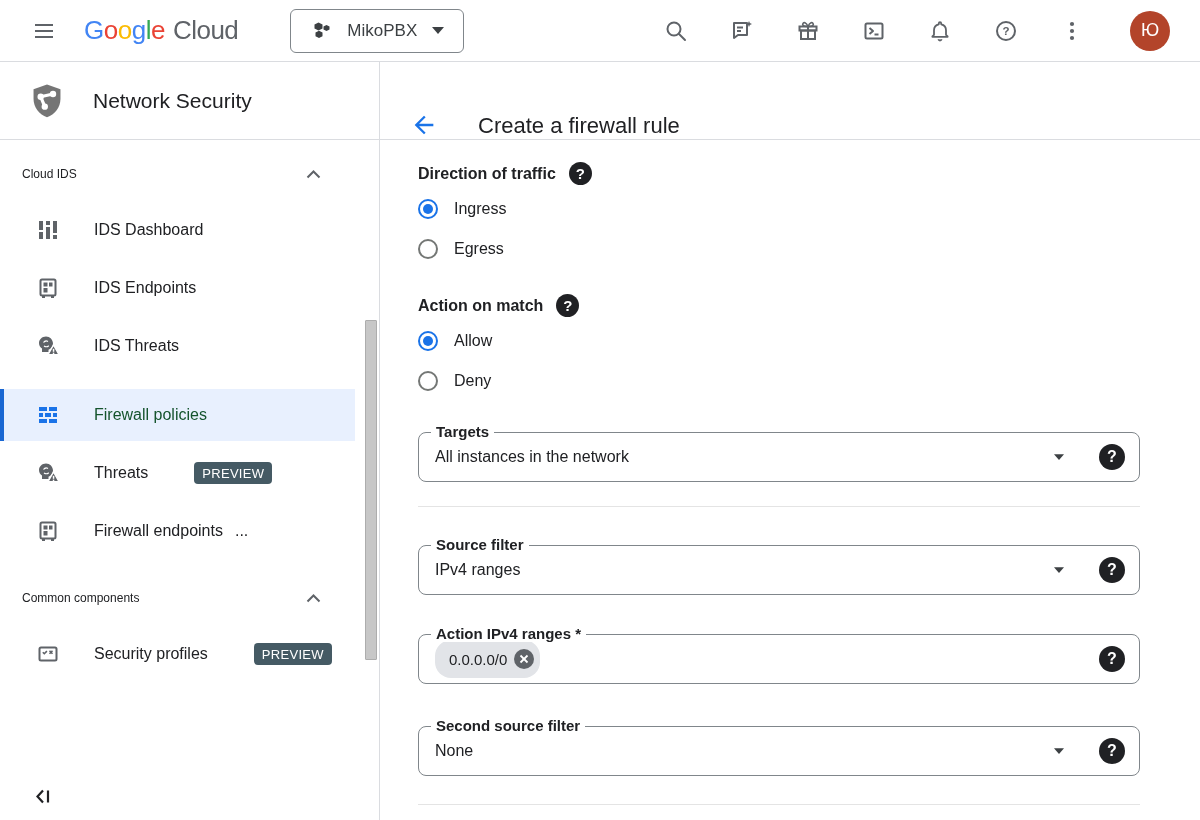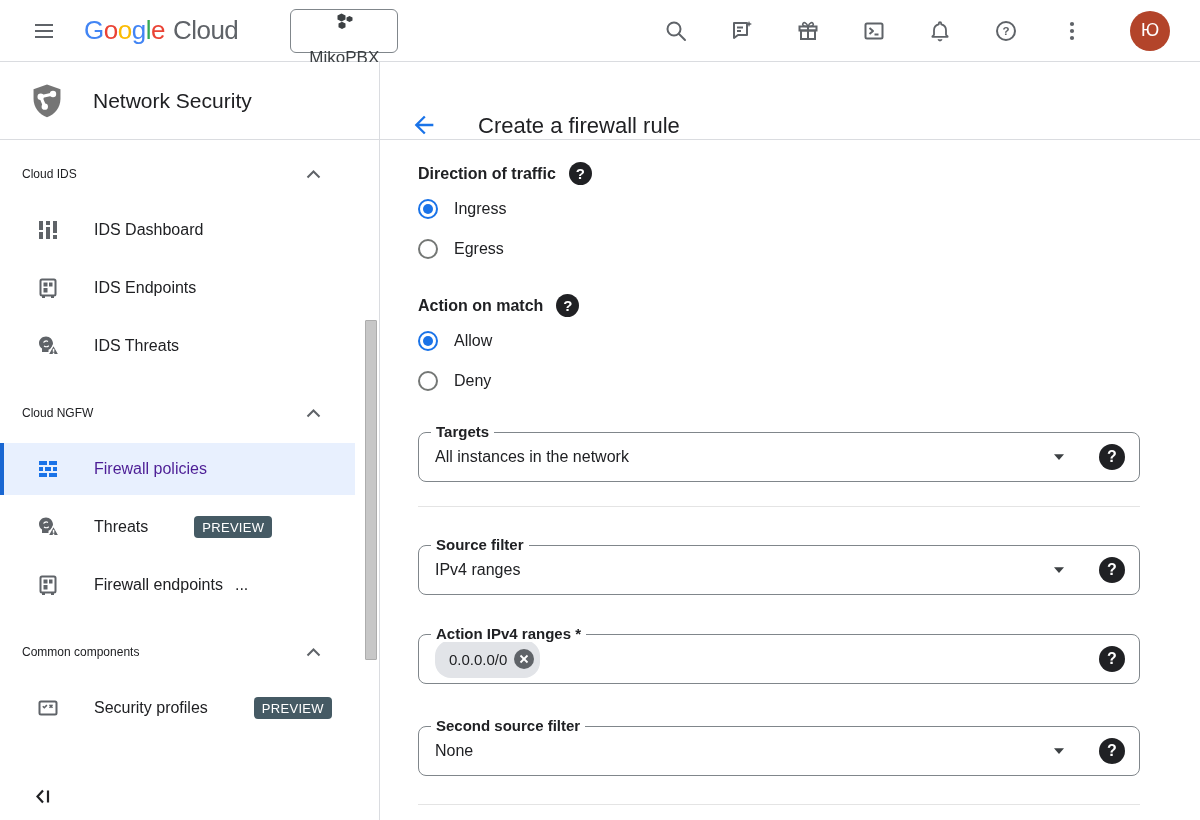--- a/index.html
+++ b/index.html
@@ -21,21 +21,21 @@
     display:flex; align-items:center; justify-content:center;
   }
   .hamburger { width:40px; height:40px; }
   .logo { display:flex; align-items:baseline; margin-left:20px; font-size:26px; letter-spacing:-0.5px; cursor:pointer; }
   .logo span { font-weight:500; }
   .gl-b{color:#4285f4}.gl-r{color:#ea4335}.gl-y{color:#fbbc04}.gl-g{color:#34a853}
   .logo .cloud { color:#5f6368; margin-left:8px; font-weight:400; }
   .project-selector {
     margin-left:52px; height:44px; display:flex; align-items:center; gap:14px;
     border:1px solid #80868b; border-radius:6px; background:#fff; padding:0 18px;
-    cursor:pointer; font-family:inherit;flex-direction:column;
+    cursor:pointer; font-family:inherit;
   }
   .project-selector .pname { font-size:17px; color:#3c4043; }
   .topbar-right { margin-left:auto; display:flex; align-items:center; gap:42px; }
   .avatar {
     width:40px; height:40px; border-radius:50%; background:#b3442a; color:#fff;
     display:flex; align-items:center; justify-content:center; font-size:18px;
     margin-left:4px; cursor:pointer; border:none; font-family:inherit;
   }
 
   
@@ -61,21 +61,21 @@
   .section-label { font-size:12px; color:#202124; }
   .nav-item {
     height:52px; margin:6px 24px 0 0; display:flex; align-items:center; gap:34px;
     padding-left:36px; cursor:pointer; color:#202124;
   }
   .nav-item .nav-label { font-size:16px; }
   .nav-item.selected {
     background:#e8f0fe; border-left:4px solid #1967d2; padding-left:32px;
     color:#1a73e8;
   }
-  .nav-item.selected .nav-label { color:#4c1d95; }
+  .nav-item.selected .nav-label { color:#14532d; }
   .badge {
     margin-left:12px; background:#455a64; color:#fff; font-size:13px;
     padding:4px 8px 3px; border-radius:4px; letter-spacing:0.3px;
   }
   .collapse-btn { position:absolute; left:34px; bottom:14px; }
   .scroll-thumb {
     position:absolute; right:2px; top:258px; width:12px; height:340px;
     background:#c7c7c7; border:1px solid #adadad; border-radius:1px; cursor:pointer;
   }
 
@@ -284,28 +284,20 @@
                   <path d="M17.5 11l5.5 9.7H12z" fill="#5f6368" stroke="#fff" stroke-width="1.4"></path>
                   <rect x="16.8" y="14.8" width="1.5" height="3" fill="#fff"></rect>
                   <rect x="16.8" y="18.6" width="1.5" height="1.4" fill="#fff"></rect>
                 </svg>
             </span>
             <span class="nav-label">IDS Threats</span>
           </div>
         </div>
 
         <div class="nav-section">
-          <div class="section-header">
-            <span class="section-label">Cloud NGFW</span>
-            <span style="display:flex">
-              <svg width="15" height="9" viewBox="0 0 15 9">
-                  <path d="M1.5 7.5L7.5 1.5l6 6" fill="none" stroke="#5f6368" stroke-width="2"></path>
-                </svg>
-            </span>
-          </div>
           <div class="nav-item selected">
             <span style="display:flex">
               <svg width="24" height="24" viewBox="0 0 24 24" fill="#1a73e8">
                   <rect x="3" y="4" width="8" height="4"></rect>
                   <rect x="13" y="4" width="8" height="4"></rect>
                   <rect x="3" y="10" width="4" height="4"></rect>
                   <rect x="9" y="10" width="6" height="4"></rect>
                   <rect x="17" y="10" width="4" height="4"></rect>
                   <rect x="3" y="16" width="8" height="4"></rect>
                   <rect x="13" y="16" width="8" height="4"></rect>

